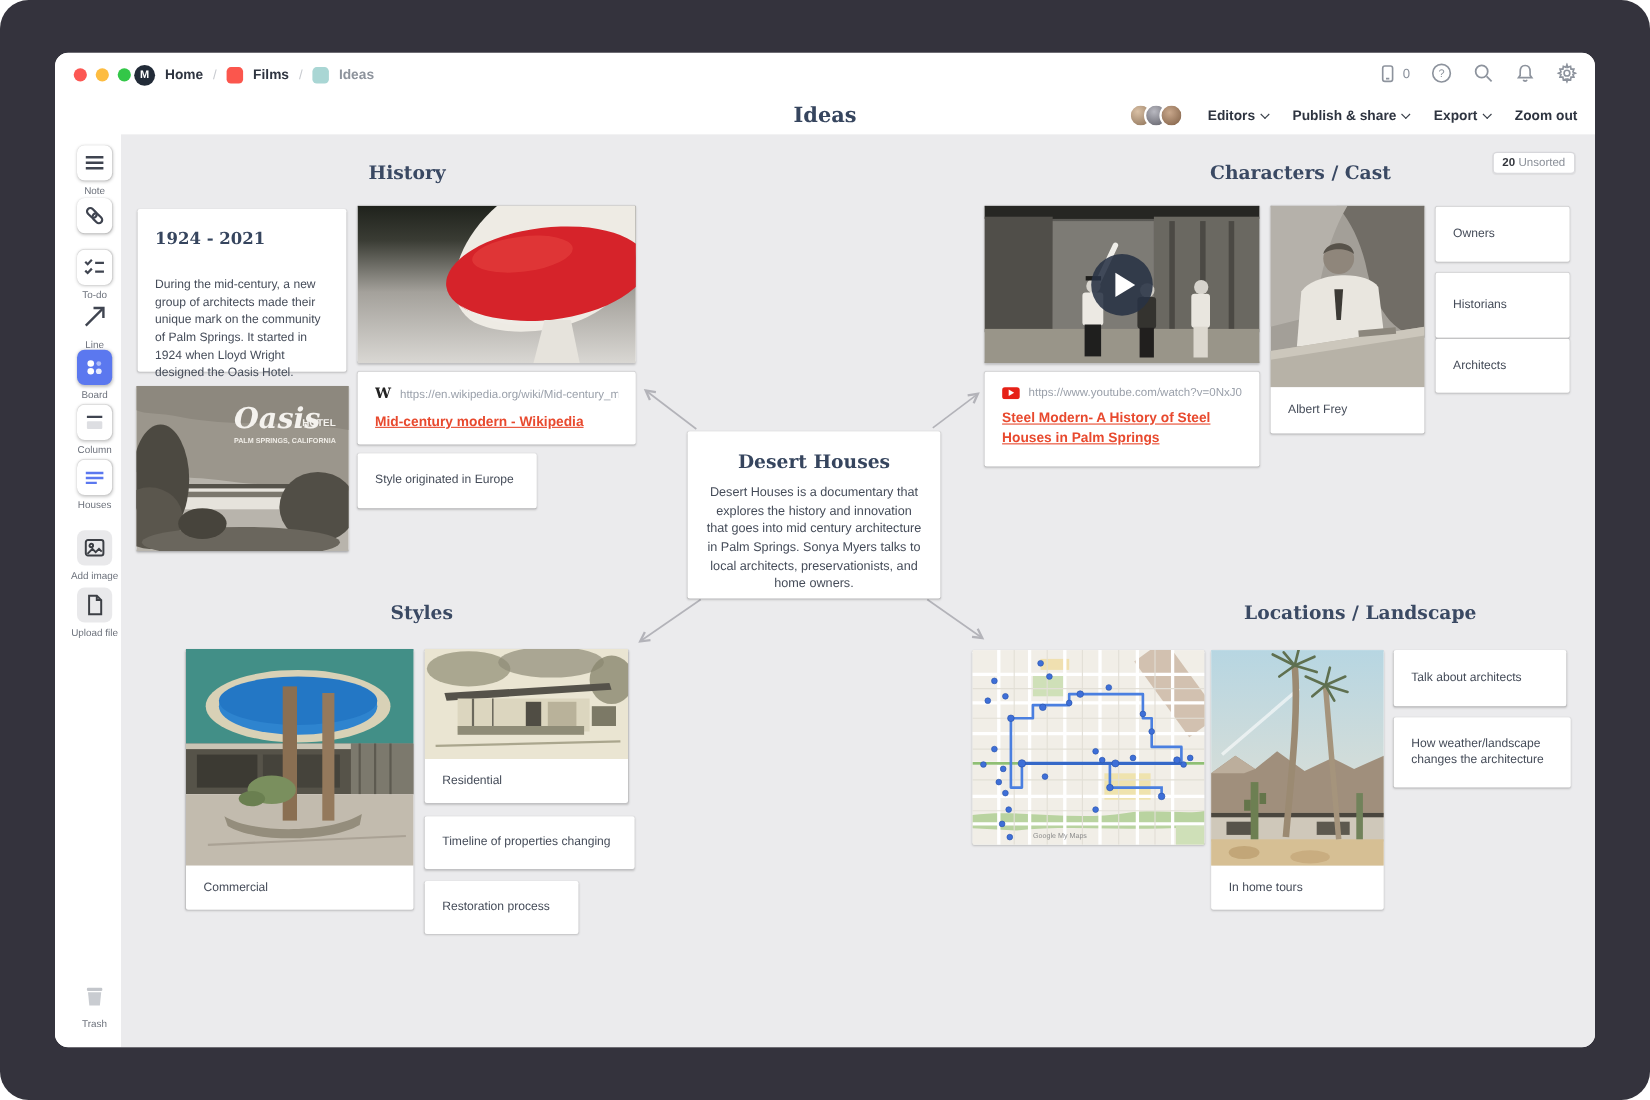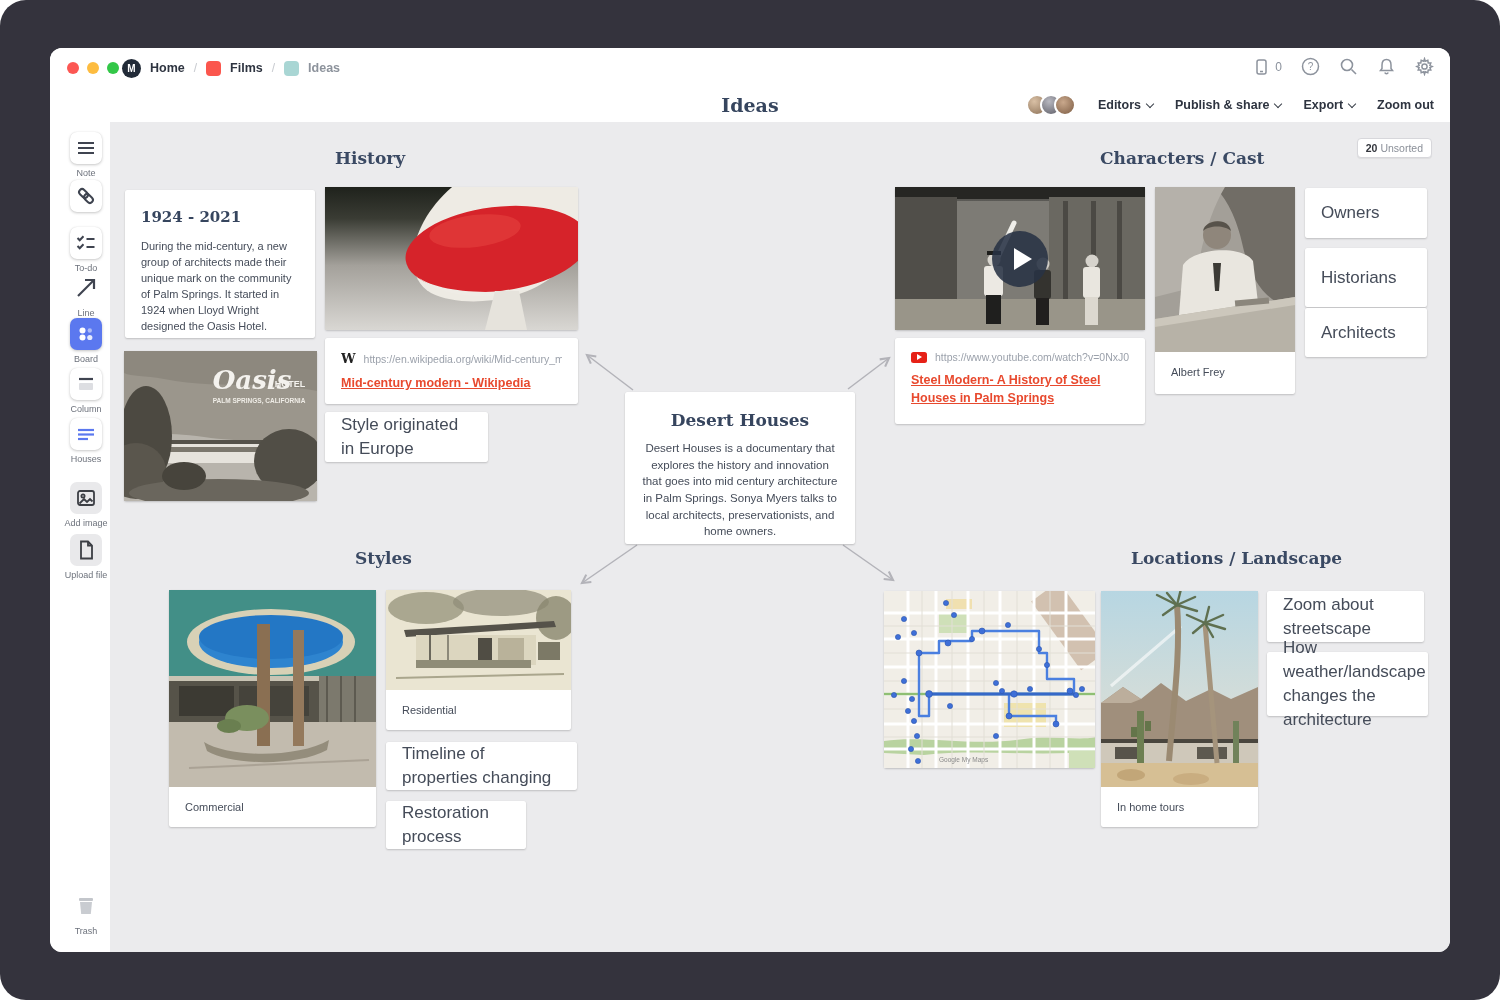--- a/index.html
+++ b/index.html
@@ -42,21 +42,21 @@
   .tool-card { width:32px; height:32px; border-radius:7px; background:#fff; box-shadow:0 1px 3px rgba(0,0,0,.22), 0 0 1px rgba(0,0,0,.1); display:flex; align-items:center; justify-content:center; }
   .tool-card.blue { background:#5b78ef; box-shadow:0 1px 3px rgba(0,0,0,.25); }
   .tool-card.gray { background:#e9e9eb; box-shadow:none; }
   .tool-card.bare { background:transparent; box-shadow:none; }
 
   
   .canvas { position:absolute; left:60px; top:74px; width:1340px; height:830px; background:#ebebed; overflow:hidden; }
   .sec-head { position:absolute; font-family:"DejaVu Serif","Liberation Serif",serif; font-weight:bold; font-size:17px; color:#3a4963; }
   .card { position:absolute; background:#fff; border-radius:2px; box-shadow:0 1px 2px rgba(0,0,0,.18), 0 0 1px rgba(0,0,0,.09); }
   .note-body { font-size:11px; line-height:1.45; color:#454c59; }
-  .simple-note { display:flex; align-items:center; padding:0 16px; font-size:17px; color:#454c59; line-height:1.4; }
+  .simple-note { display:flex; align-items:center; padding:0 16px; font-size:11px; color:#454c59; line-height:1.4; }
   .img-card img, .img-card svg { display:block; }
   .caption { height:40px; display:flex; align-items:center; padding:0 16px; font-size:11px; color:#454c59; }
   .url-row { display:flex; align-items:center; gap:8px; font-size:10.5px; color:#9ba1ab; white-space:nowrap; overflow:hidden; }
   .link-title { font-size:12.5px; font-weight:bold; color:#e8492e; text-decoration:underline; line-height:1.45; cursor:pointer; }
   .yt-badge { width:16px; height:11px; background:#e62117; border-radius:2.5px; position:relative; flex:none; }
   .yt-badge::after { content:""; position:absolute; left:6px; top:2.5px; border-left:5px solid #fff; border-top:3px solid transparent; border-bottom:3px solid transparent; }
   .w-glyph { font-family:"DejaVu Serif",serif; font-weight:bold; font-size:13px; color:#222; flex:none; }
   .badge { position:absolute; background:#fff; border:1px solid #d7d7db; border-radius:4px; padding:3px 8px; font-size:10.5px; box-shadow:0 1px 1px rgba(0,0,0,.06); }
   .badge b { color:#33363d; } .badge span { color:#8a8f98; }
   .arrows { position:absolute; left:0; top:0; pointer-events:none; }
@@ -269,21 +269,21 @@
       <div class="sec-head" style="left:225px; top:26px;">History</div>
       <div class="sec-head" style="left:990px; top:26px;">Characters / Cast</div>
       <div class="sec-head" style="left:245px; top:426px;">Styles</div>
       <div class="sec-head" style="left:1021px; top:426px;">Locations / Landscape</div>
 
       <div class="badge" style="right:18px; top:16px;">
         <b>20</b> <span>Unsorted</span>
       </div>
 
       <div class="card" style="left:15px; top:68px; width:190px; height:148px; padding:18px 16px;">
-        <div style="font-family:'DejaVu Serif',serif; font-weight:bold; font-size:15px; color:#36455e; margin-bottom:13px;">1924 - 2021</div>
+        <div style="font-family:'DejaVu Serif',serif; font-weight:bold; font-size:15px; color:#36455e; margin-bottom:26px;">1924 - 2021</div>
         <div class="note-body">During the mid-century, a new group of architects made their unique mark on the community of Palm Springs. It started in 1924 when Lloyd Wright designed the Oasis Hotel.</div>
       </div>
 
       <div class="card img-card" style="left:215px; top:65px; width:253px; height:143px;">
         <svg width="253" height="143" viewBox="0 0 253 143">
           <defs>
               <linearGradient id="chbg" x1="0" y1="0" x2="0" y2="1">
             <stop offset="0" stop-color="#1f221c"></stop>
                 <stop offset="0.22" stop-color="#3a3c34"></stop>
             <stop offset="0.55" stop-color="#a4a19b"></stop>
@@ -557,18 +557,18 @@
             <line x1="104" y1="32" x2="124" y2="38"></line>
               <line x1="104" y1="32" x2="112" y2="46"></line>
           </g>
           <rect x="36" y="120" width="7" height="52" fill="#6d7f52"></rect>
           <path d="M30,136 h6 v10 h-6 z M44,130 h6 v10 h-6 z" fill="#64754a"></path>
           <rect x="132" y="130" width="6" height="42" fill="#71825a"></rect>
         </svg>
         <div class="caption">In home tours</div>
       </div>
 
-      <div class="card simple-note" style="left:1157px; top:469px; width:157px; height:51px;">Zoom about streetscape</div>
+      <div class="card simple-note" style="left:1157px; top:469px; width:157px; height:51px;">Talk about architects</div>
       <div class="card simple-note" style="left:1157px; top:530px; width:161px; height:64px;">How weather/landscape changes the architecture</div>
 
     </div>
   </div>
 </div>
 
 </body></html>

